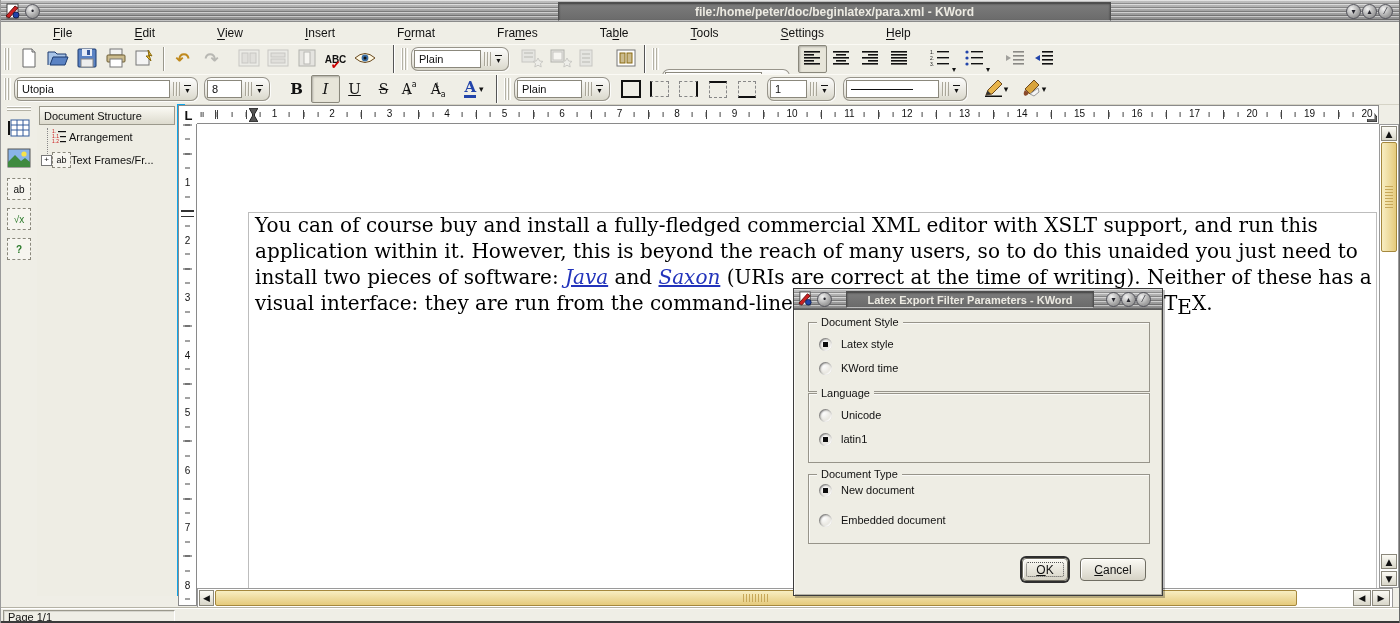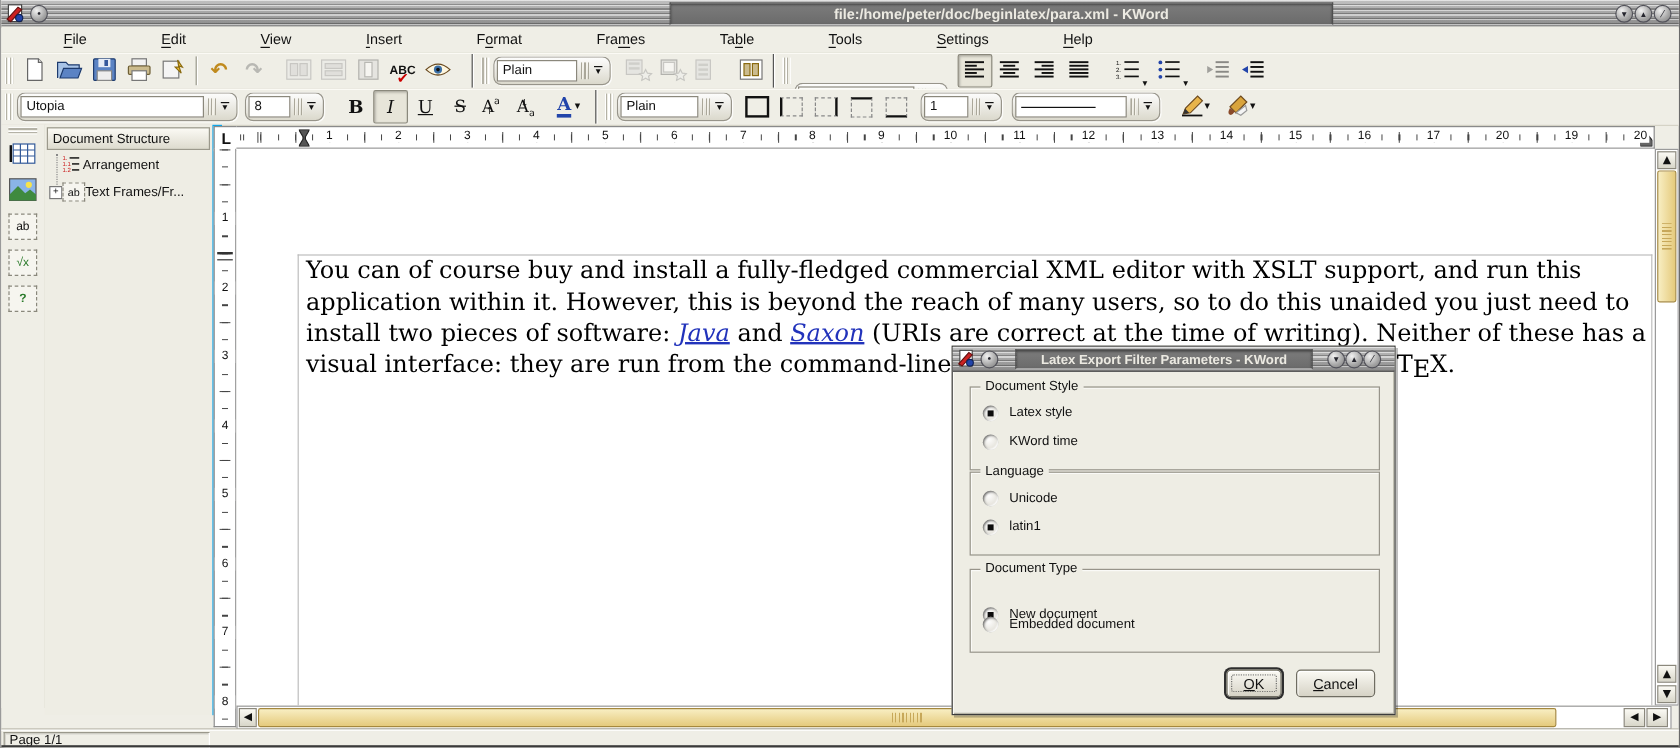--- a/index.html
+++ b/index.html
@@ -638,21 +638,21 @@
         <span>Unicode</span>
       </div>
       <div class="radiorow" style="top:37px;">
         <span class="radio sel"></span>
         <span>latin1</span>
       </div>
     </div>
 
     <div class="groupbox" style="top:185px;">
       <span class="glabel">Document Type</span>
-      <div class="radiorow" style="top:29px;text-align:center;">
+      <div class="radiorow" style="top:7px;text-align:center;">
         <span class="radio sel"></span>
         <span>New document</span>
       </div>
       <div class="radiorow" style="top:37px;">
         <span class="radio"></span>
         <span>Embedded document</span>
       </div>
     </div>
 
     <div class="btn default" style="left:228px;top:269px;width:46px;">

